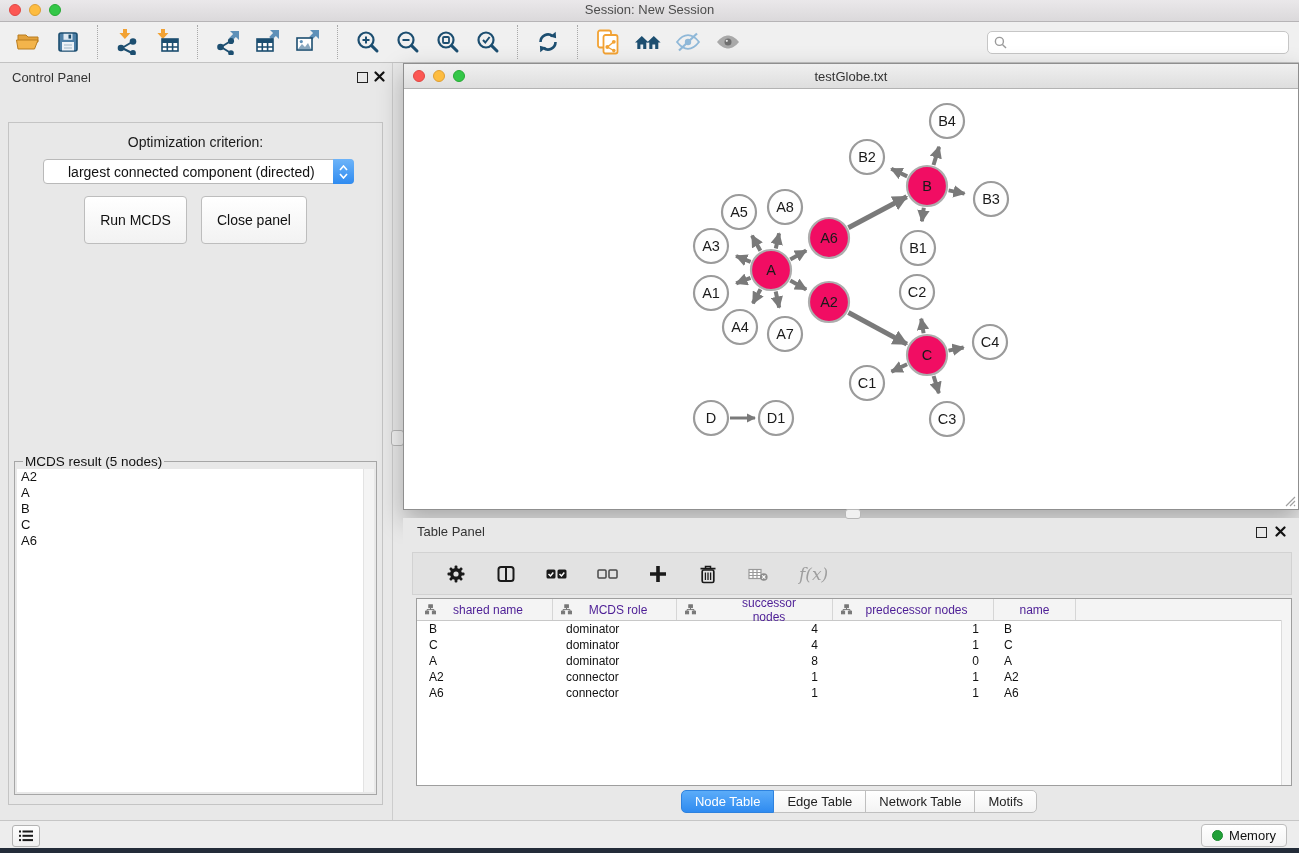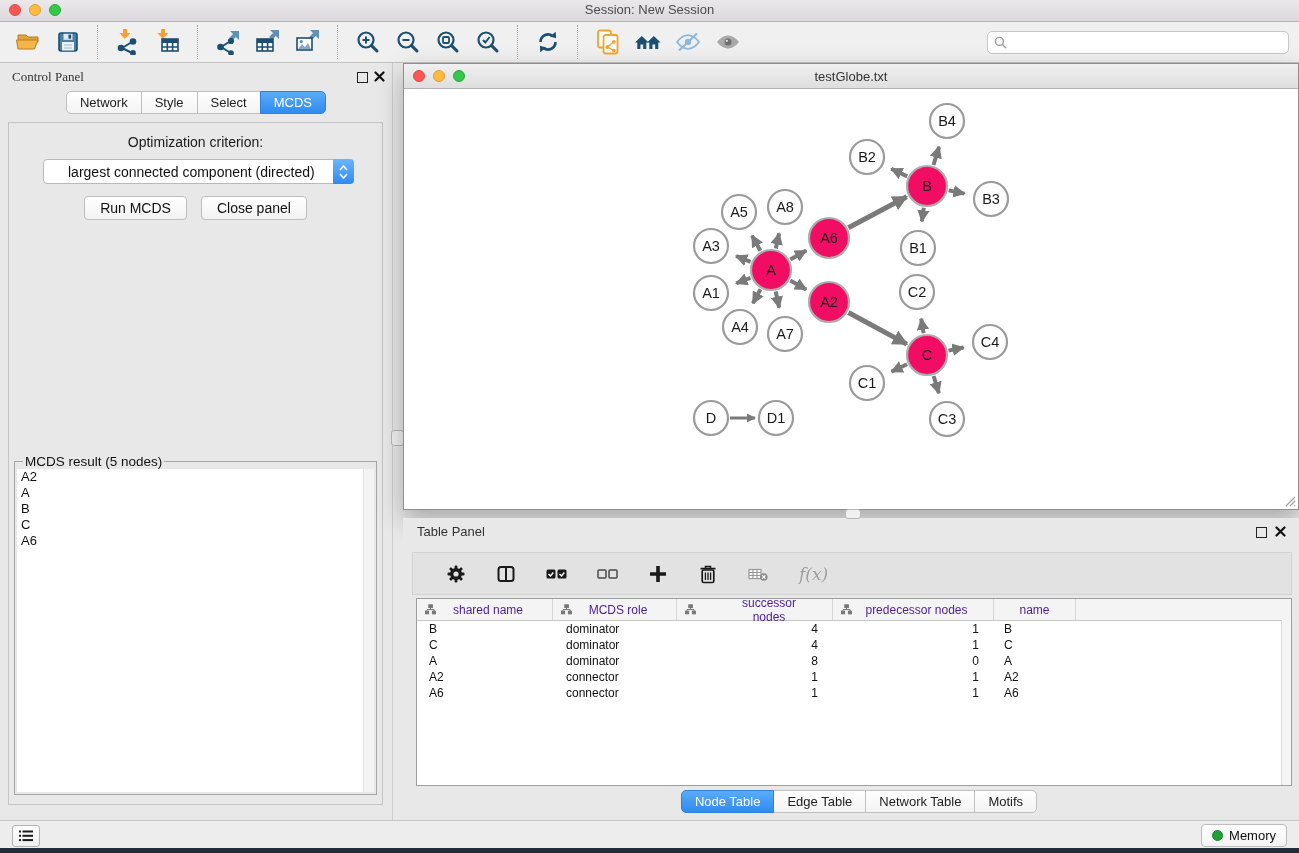--- a/index.html
+++ b/index.html
@@ -19,42 +19,42 @@
            border-bottom:1px solid #C2C2C2;display:flex;align-items:center;padding-left:8px;}
   .tb-btn{width:40px;height:36px;display:flex;align-items:center;justify-content:center;flex:none;}
   .tb-sep{width:1px;height:34px;border-left:1px dotted #A8A8A8;margin:0 9px;flex:none;}
   .search-field{margin-left:auto;margin-right:10px;width:294px;height:21px;background:#fff;
                 border:1px solid #C6C6C6;border-radius:5px;display:flex;align-items:center;padding-left:6px;}
   .search-field input{border:none;outline:none;flex:1;font:13px "Liberation Sans",sans-serif;background:transparent;margin-left:4px;}
   
   .content{position:absolute;top:63px;left:0;right:0;height:757px;background:#E8E8E8;}
   
   .control-panel{position:absolute;left:0;top:0;width:392px;height:100%;background:#E8E8E8;border-right:1px solid #CDCDCD;}
-  .cp-header{height:28px;display:flex;align-items:center;padding:0 12px;position:relative;font-family:Liberation Serif, serif;}
+  .cp-header{height:28px;display:flex;align-items:center;padding:0 12px;position:relative;}
   .panel-title{font-size:13px;color:#333;}
   .panel-float{position:absolute;width:9px;height:9px;border:1.5px solid #222;top:9px;}
   .panel-close{position:absolute;top:8px;}
   .cp-header .panel-float{right:24px;}
   .cp-header .panel-close{right:7px;}
   .seg-row{display:flex;justify-content:center;}
   .seg{border:1px solid #BFBFBF;background:linear-gradient(#FFFFFF,#F3F3F3);
        padding:3px 13px;font-size:13px;color:#222;margin-left:-1px;position:relative;}
   .seg:first-child{border-radius:5px 0 0 5px;margin-left:0;}
   .seg:last-child{border-radius:0 5px 5px 0;}
   .seg.active{background:linear-gradient(#5BACF9,#2F8BF0);border-color:#2E82DE;color:#fff;z-index:1;}
   .cp-box{position:absolute;left:8px;right:9px;top:59px;bottom:15px;border:1px solid #C4C4C4;}
   .opt-label{margin-top:11px;text-align:center;font-size:14px;color:#1a1a1a;}
   .dropdown{position:relative;margin:9px 28px 0 34px;height:23px;background:#fff;border:1px solid #B9B9B9;
             border-radius:4px;display:flex;align-items:center;font-size:14px;padding-left:24px;color:#111;}
   .dd-stepper{position:absolute;right:-1px;top:-1px;bottom:-1px;width:21px;border-radius:0 4px 4px 0;
               background:linear-gradient(#6DB4F9,#2F8BF0);display:flex;flex-direction:column;
               align-items:center;justify-content:center;gap:2px;}
   .btn-row{display:flex;justify-content:center;gap:14px;margin-top:12px;}
   .push-btn{background:linear-gradient(#FFFFFF,#F2F2F2);border:1px solid #BDBDBD;border-radius:4px;
-            padding:3px 15px;font-size:14px;color:#111;}
+            padding:15px 15px;font-size:14px;color:#111;}
   fieldset.mcds-result{position:absolute;left:5px;right:5px;top:331px;bottom:9px;border:1px solid #A6A6A6;
             margin:0;padding:0;background:#E8E8E8;}
   fieldset.mcds-result legend{font-size:13.5px;color:#111;padding:0 2px;margin-left:8px;}
   .result-list{position:absolute;left:2px;right:2px;top:0px;bottom:2px;background:#fff;overflow:hidden;}
   .result-item{font-size:13px;line-height:16px;padding-left:4px;color:#111;}
   .result-scroll{position:absolute;top:0;right:0;bottom:0;width:10px;background:#F4F4F4;border-left:1px solid #E3E3E3;}
   
   .v-grab{position:absolute;left:391px;top:367px;width:11px;height:14px;background:#F0F0F0;
           border:1px solid #B7B7B7;border-radius:3px;}
   .h-grab{position:absolute;left:845px;top:446px;width:14px;height:8px;background:#F0F0F0;
@@ -263,26 +263,20 @@
 <div class="content">
 
   <div class="control-panel">
     <div class="cp-header">
       <span class="panel-title">Control Panel</span>
       <span class="panel-float"></span>
       <svg class="panel-close" width="11" height="11" viewBox="0 0 11 11">
         <path d="M1.5 1.5l8 8M9.5 1.5l-8 8" stroke="#111" stroke-width="2.2" stroke-linecap="round"></path>
       </svg>
     </div>
-    <div class="seg-row" id="ctl-tabs">
-        <div class="seg">Network</div>
-        <div class="seg">Style</div>
-        <div class="seg">Select</div>
-        <div class="seg active">MCDS</div>
-      </div>
     <div class="cp-box">
       <div class="opt-label">Optimization criterion:</div>
       <div class="dropdown">
         <span>largest connected component (directed)</span>
         <span class="dd-stepper">
           <svg width="9" height="6" viewBox="0 0 9 6">
               <path d="M1 5l3.5-4L8 5" fill="none" stroke="#fff" stroke-width="1.6"></path>
             </svg>
           <svg width="9" height="6" viewBox="0 0 9 6">
               <path d="M1 1l3.5 4L8 1" fill="none" stroke="#fff" stroke-width="1.6"></path>

